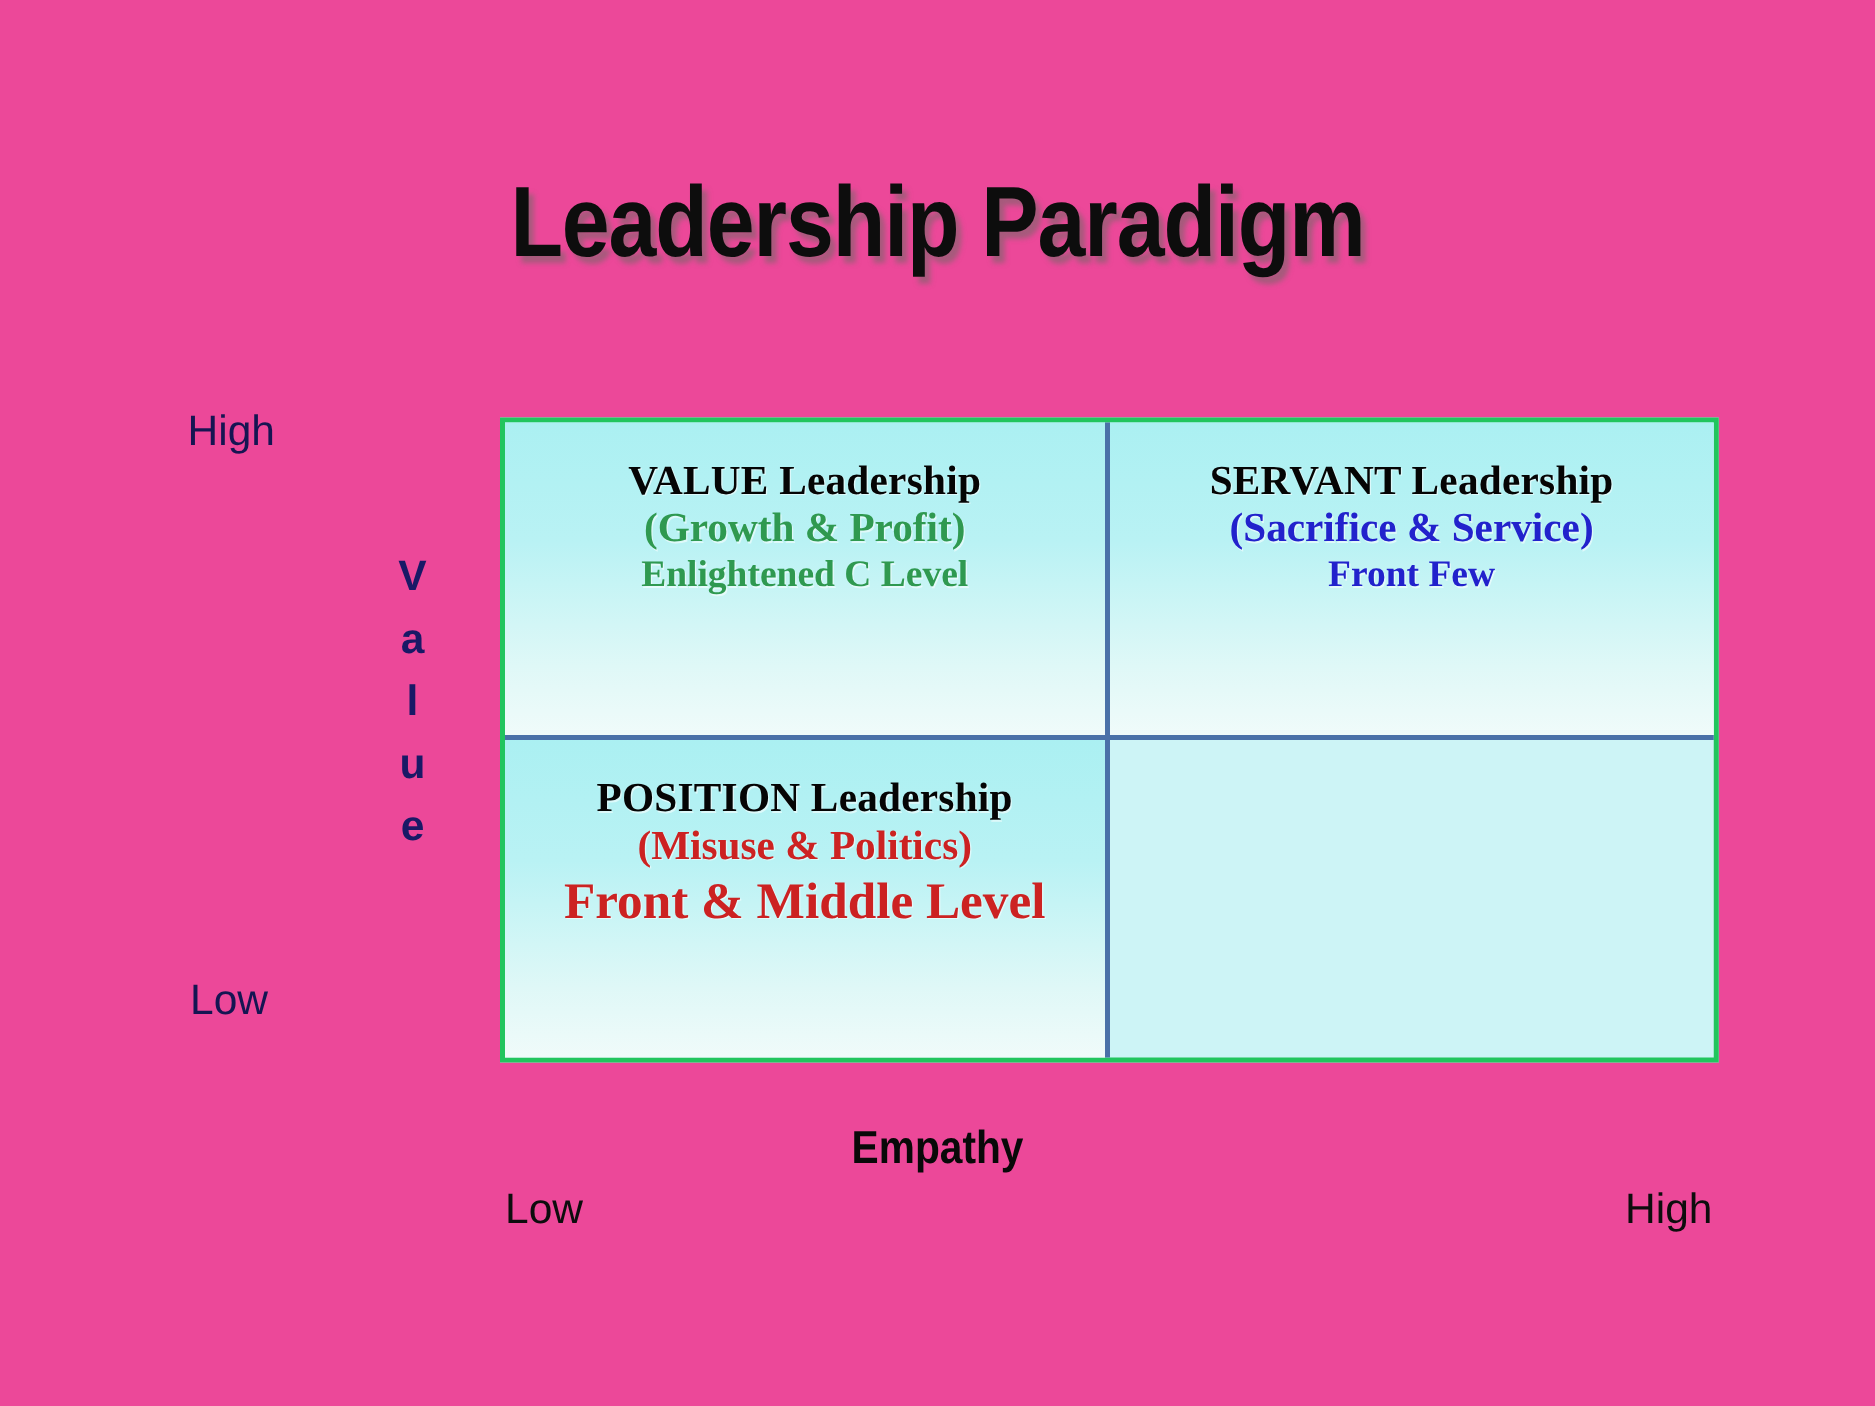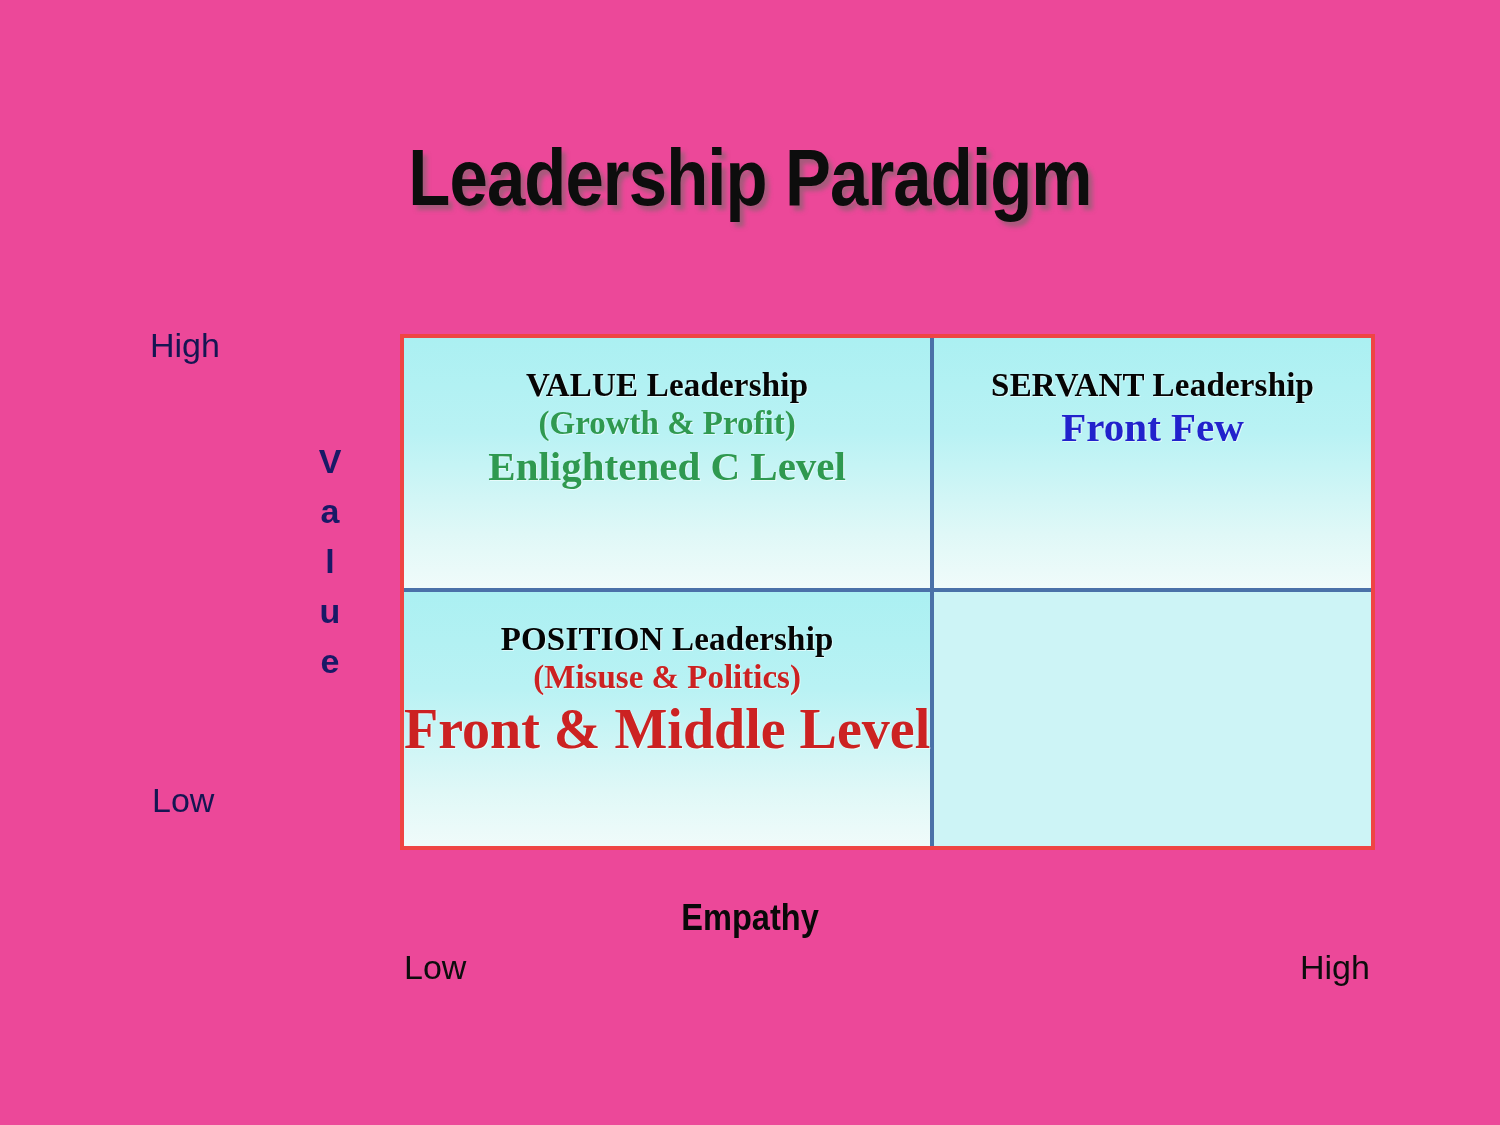--- a/index.html
+++ b/index.html
@@ -37,21 +37,21 @@
   }
 
   
   #matrix {
     position: absolute;
     left: 400px;
     top: 334px;
     width: 975px;
     height: 516px;
     box-sizing: border-box;
-    border: 4px solid #ef4444;
+    border: 4px solid #22c55e;
     display: grid;
     grid-template-columns: 1fr 1fr;
     grid-template-rows: 1fr 1fr;
     background: #cdf4f6;
   }
   .cell {
     position: relative;
     box-sizing: border-box;
     background: linear-gradient(to bottom, #abf0f2 0%, #b9f2f4 38%, #dff8f7 78%, #f0fbfa 100%);
     padding-top: 28px;
@@ -62,22 +62,22 @@
   .cell.bb { border-bottom: 4px solid #4a71a8; }
 
   .line {
     font-weight: bold;
     line-height: 1.16;
     white-space: nowrap;
     text-shadow: 1px 1px 0 rgba(255,255,255,0.55);
   }
   .l-head   { font-size: 33px; color: #050505; letter-spacing: 0.2px; }
   .l-sub    { font-size: 33px; }
-  .l-foot   { font-size: 41px; }
-  .l-foot-lg{ font-size: 56px; }
+  .l-foot   { font-size: 30px; }
+  .l-foot-lg{ font-size: 41px; }
 
   .c-green   { color: #2f9950; text-align: center; }
   .c-blue    { color: #2222cc; }
   .c-red     { color: #cc2222; }
   .c-magenta { color: #d133b5; }
 
   
   .axis-italic {
     position: absolute;
     font-family: "Liberation Sans", sans-serif;
@@ -142,20 +142,21 @@
   <div id="matrix">
 
     <div class="cell br bb">
       <div class="line l-head">VALUE Leadership</div>
       <div class="line l-sub c-green">(Growth &amp; Profit)</div>
       <div class="line l-foot c-green">Enlightened C Level</div>
     </div>
 
     <div class="cell bb">
       <div class="line l-head">SERVANT Leadership</div>
+      <div class="line l-sub c-blue">(Sacrifice &amp; Service)</div>
       <div class="line l-foot c-blue">Front Few</div>
     </div>
 
     <div class="cell br">
       <div class="line l-head">POSITION Leadership</div>
       <div class="line l-sub c-red">(Misuse &amp; Politics)</div>
       <div class="line l-foot-lg c-red">Front &amp; Middle Level</div>
     </div>
 
 

